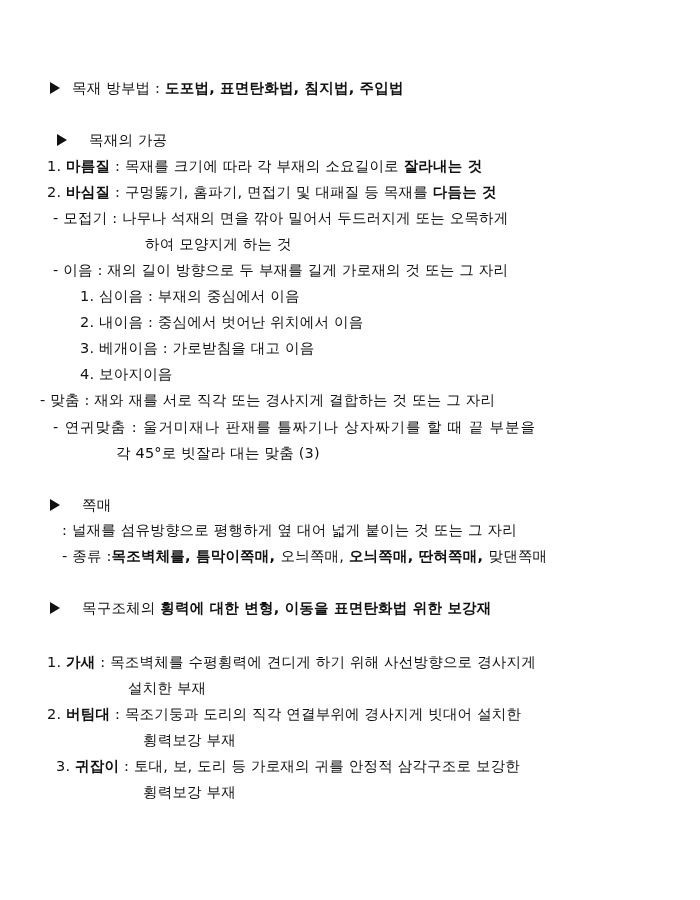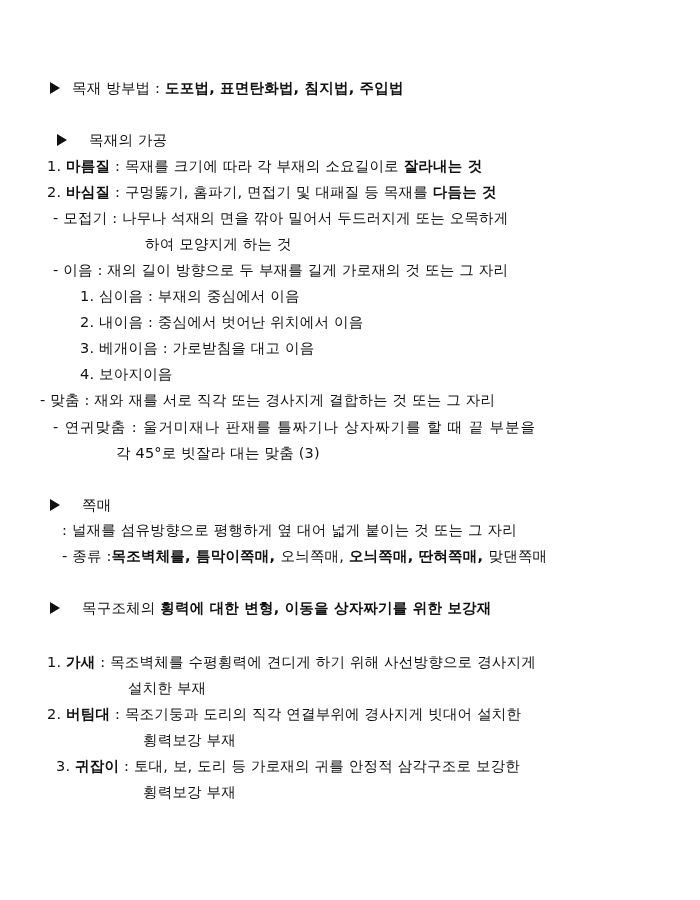--- a/index.html
+++ b/index.html
@@ -47,21 +47,21 @@
 
   <div class="line" style="left:50px;top:495px;">
     <span class="tri"></span><span class="gap"></span><span>쪽매</span>
   </div>
   <div class="line" style="left:62px;top:520px;">: 널재를 섬유방향으로 평행하게 옆 대어 넓게 붙이는 것 또는 그 자리</div>
   <div class="line" style="left:62px;top:546px;">
     <span>- 종류 :</span><span class="b">목조벽체를</span><span class="b">, </span><span class="b">틈막이쪽매</span><span class="b">, </span><span>오늬쪽매</span><span>, </span><span class="b">오늬쪽매</span><span class="b">, </span><span class="b">딴혀쪽매</span><span class="b">, </span><span>맞댄쪽매</span>
   </div>
 
   <div class="line" style="left:50px;top:598px;">
-    <span class="tri"></span><span class="gap"></span><span>목구조체의 </span><span class="b">횡력에 대한 변형, 이동을 상자짜기를 위한 보강재</span>
+    <span class="tri"></span><span class="gap"></span><span>목구조체의 </span><span class="b">횡력에 대한 변형, 이동을 표면탄화법 위한 보강재</span>
   </div>
 
   <div class="line" style="left:47px;top:652px;">
     <span>1. </span><span class="b">가새</span><span> : </span><span>목조벽체를 수평횡력에 견디게 하기 위해 사선방향으로 경사지게</span>
   </div>
   <div class="line" style="left:128px;top:678px;">설치한 부재</div>
 
   <div class="line" style="left:47px;top:704px;">
     <span>2. </span><span class="b">버팀대</span><span> : </span><span>목조기둥과 도리의 직각 연결부위에 경사지게 빗대어 설치한</span>
   </div>

